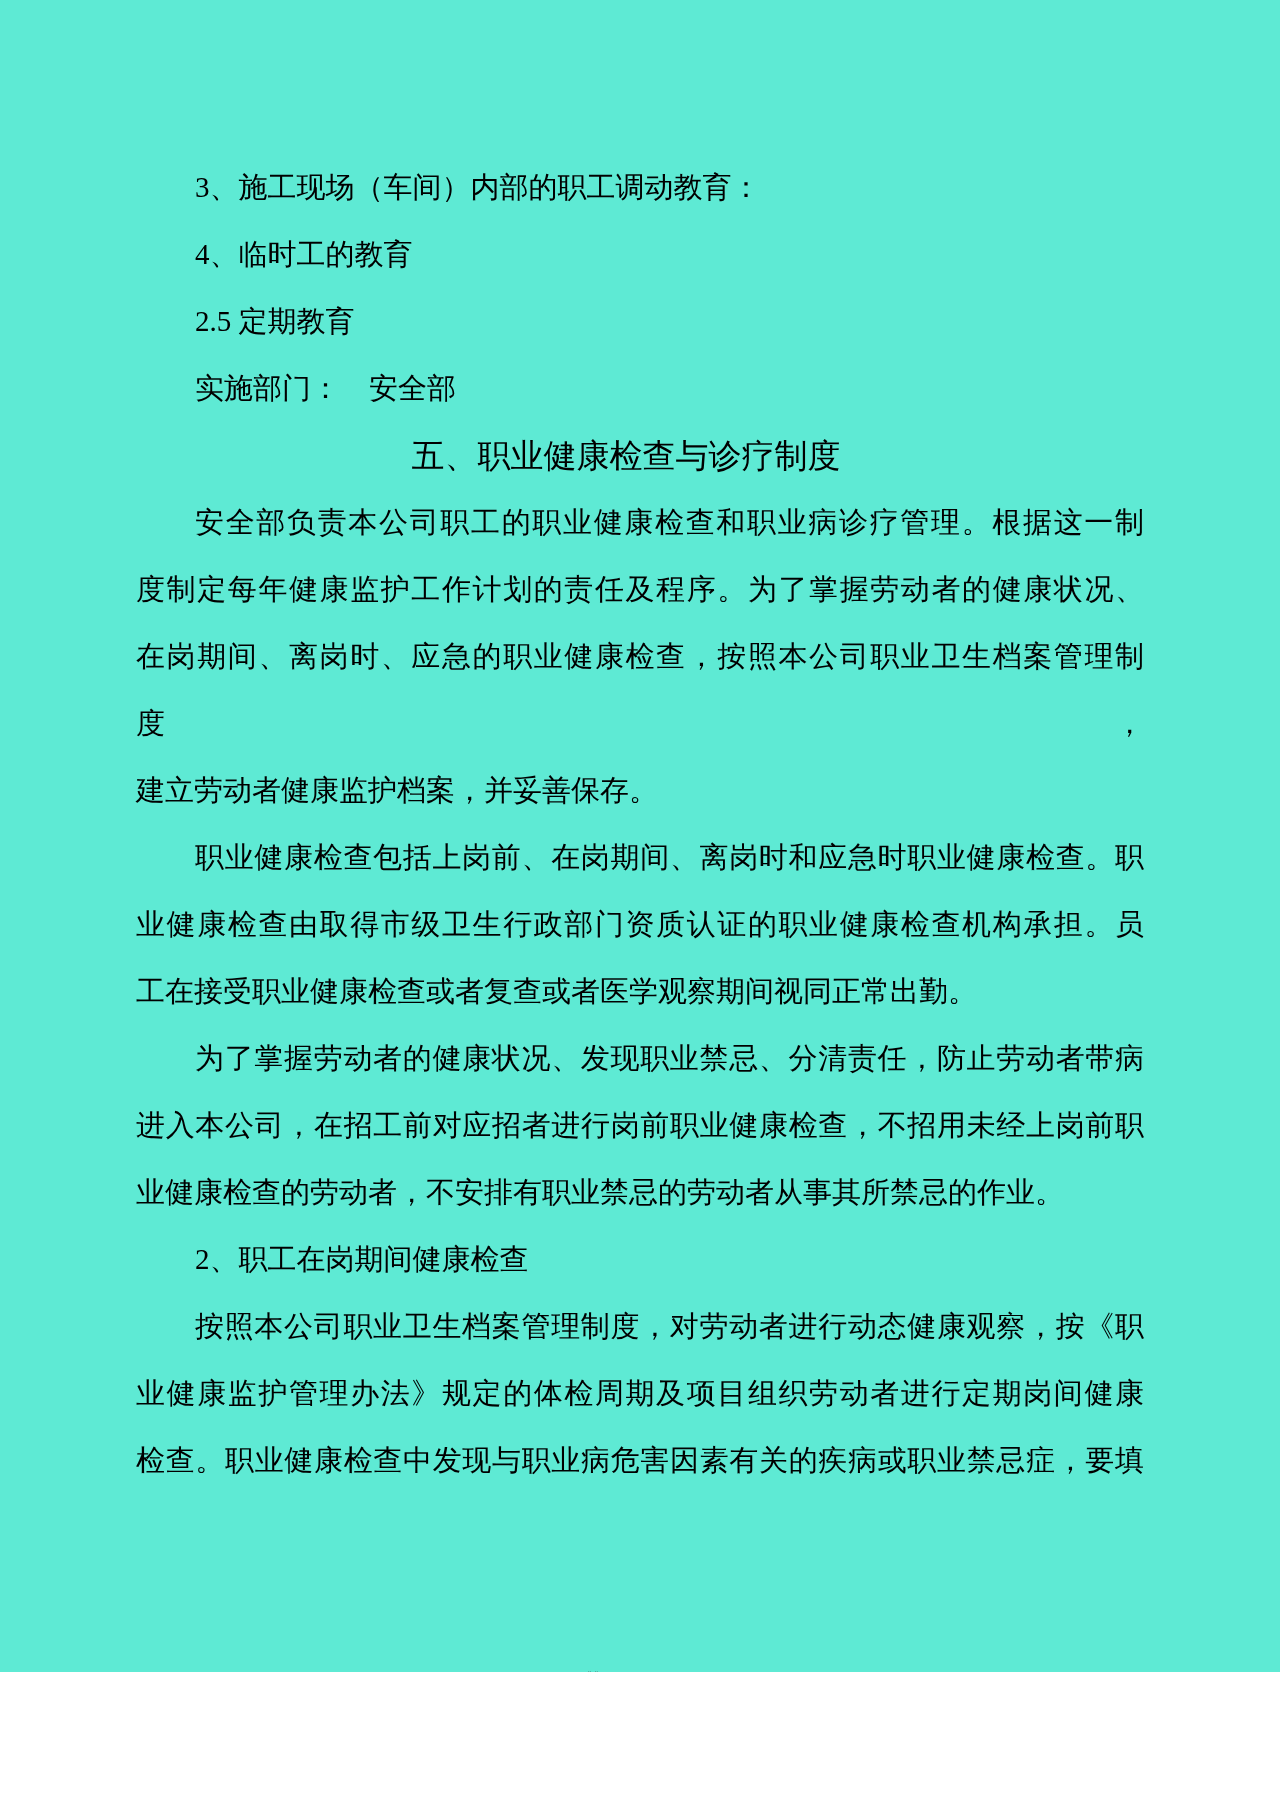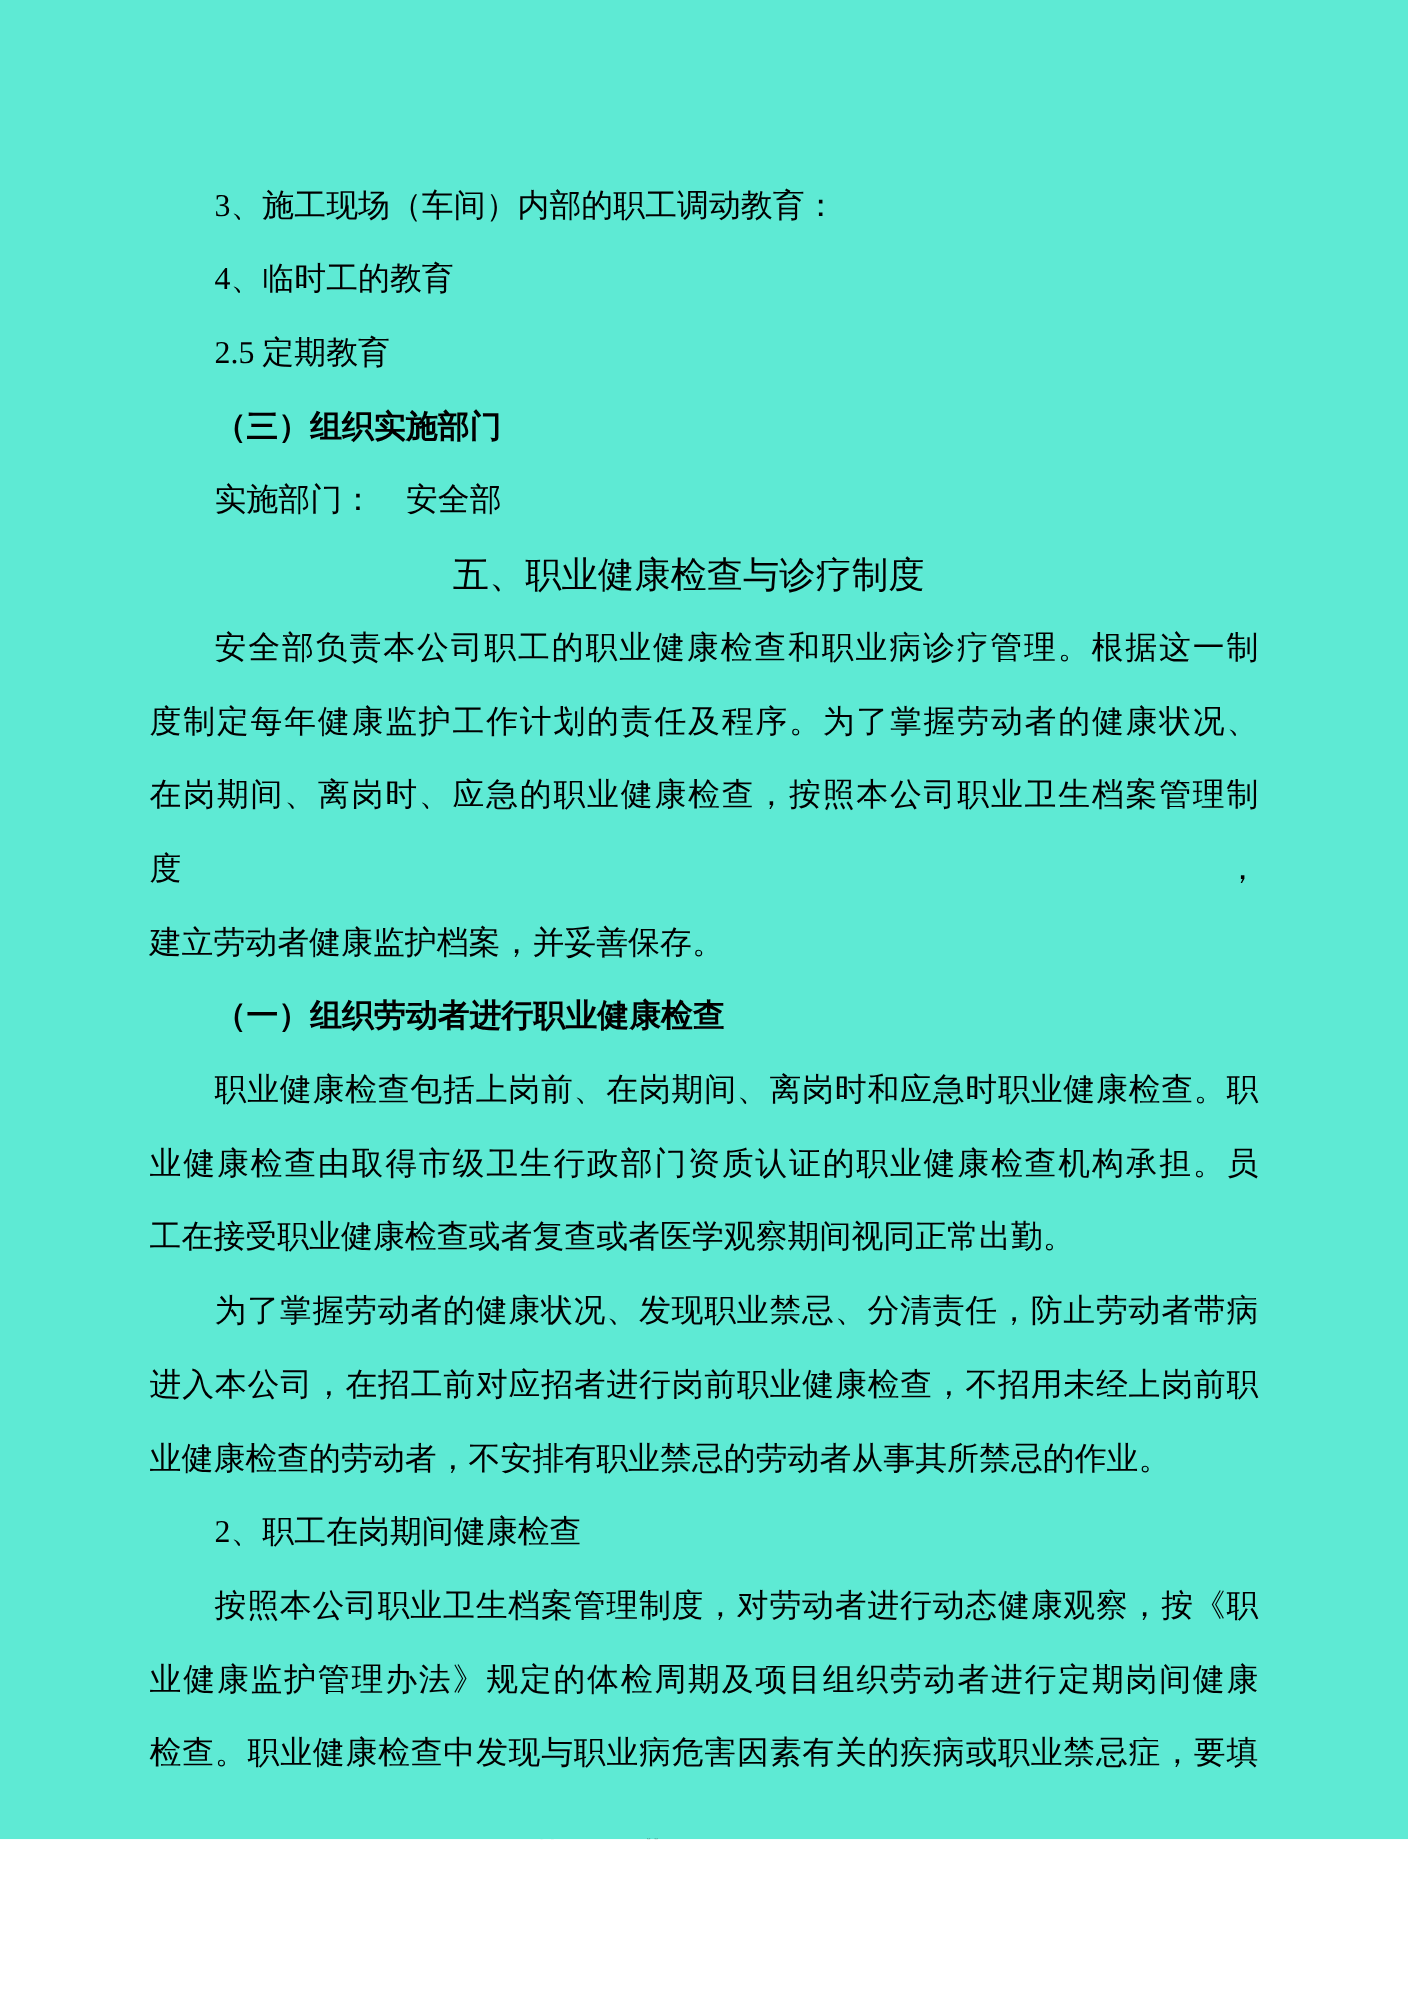--- a/index.html
+++ b/index.html
@@ -80,28 +80,26 @@
   }
 </style>
 </head>
 <body>
 
 <div class="page">
   <div class="doc-body" id="doc-body">
       <div class="line item">3、施工现场（车间）内部的职工调动教育：</div>
       <div class="line item">4、临时工的教育</div>
       <div class="line item">2.5 定期教育</div>
-      <div class="line sub-heading">（三）组织实施部门</div>
       <div class="line item">实施部门：　安全部</div>
       <div class="line main-heading">五、职业健康检查与诊疗制度</div>
       <div class="line para-first-fill">安全部负责本公司职工的职业健康检查和职业病诊疗管理。根据这一制</div>
       <div class="line cont-fill">度制定每年健康监护工作计划的责任及程序。为了掌握劳动者的健康状况、</div>
       <div class="line cont-fill">在岗期间、离岗时、应急的职业健康检查，按照本公司职业卫生档案管理制度，</div>
       <div class="line cont">建立劳动者健康监护档案，并妥善保存。</div>
-      <div class="line sub-heading">（一）组织劳动者进行职业健康检查</div>
       <div class="line para-first-fill">职业健康检查包括上岗前、在岗期间、离岗时和应急时职业健康检查。职</div>
       <div class="line cont-fill">业健康检查由取得市级卫生行政部门资质认证的职业健康检查机构承担。员</div>
       <div class="line cont">工在接受职业健康检查或者复查或者医学观察期间视同正常出勤。</div>
       <div class="line para-first-fill">为了掌握劳动者的健康状况、发现职业禁忌、分清责任，防止劳动者带病</div>
       <div class="line cont-fill">进入本公司，在招工前对应招者进行岗前职业健康检查，不招用未经上岗前职</div>
       <div class="line cont">业健康检查的劳动者，不安排有职业禁忌的劳动者从事其所禁忌的作业。</div>
       <div class="line item">2、职工在岗期间健康检查</div>
       <div class="line para-first-fill">按照本公司职业卫生档案管理制度，对劳动者进行动态健康观察，按《职</div>
       <div class="line cont-fill">业健康监护管理办法》规定的体检周期及项目组织劳动者进行定期岗间健康</div>
       <div class="line cont-fill">检查。职业健康检查中发现与职业病危害因素有关的疾病或职业禁忌症，要填</div>

